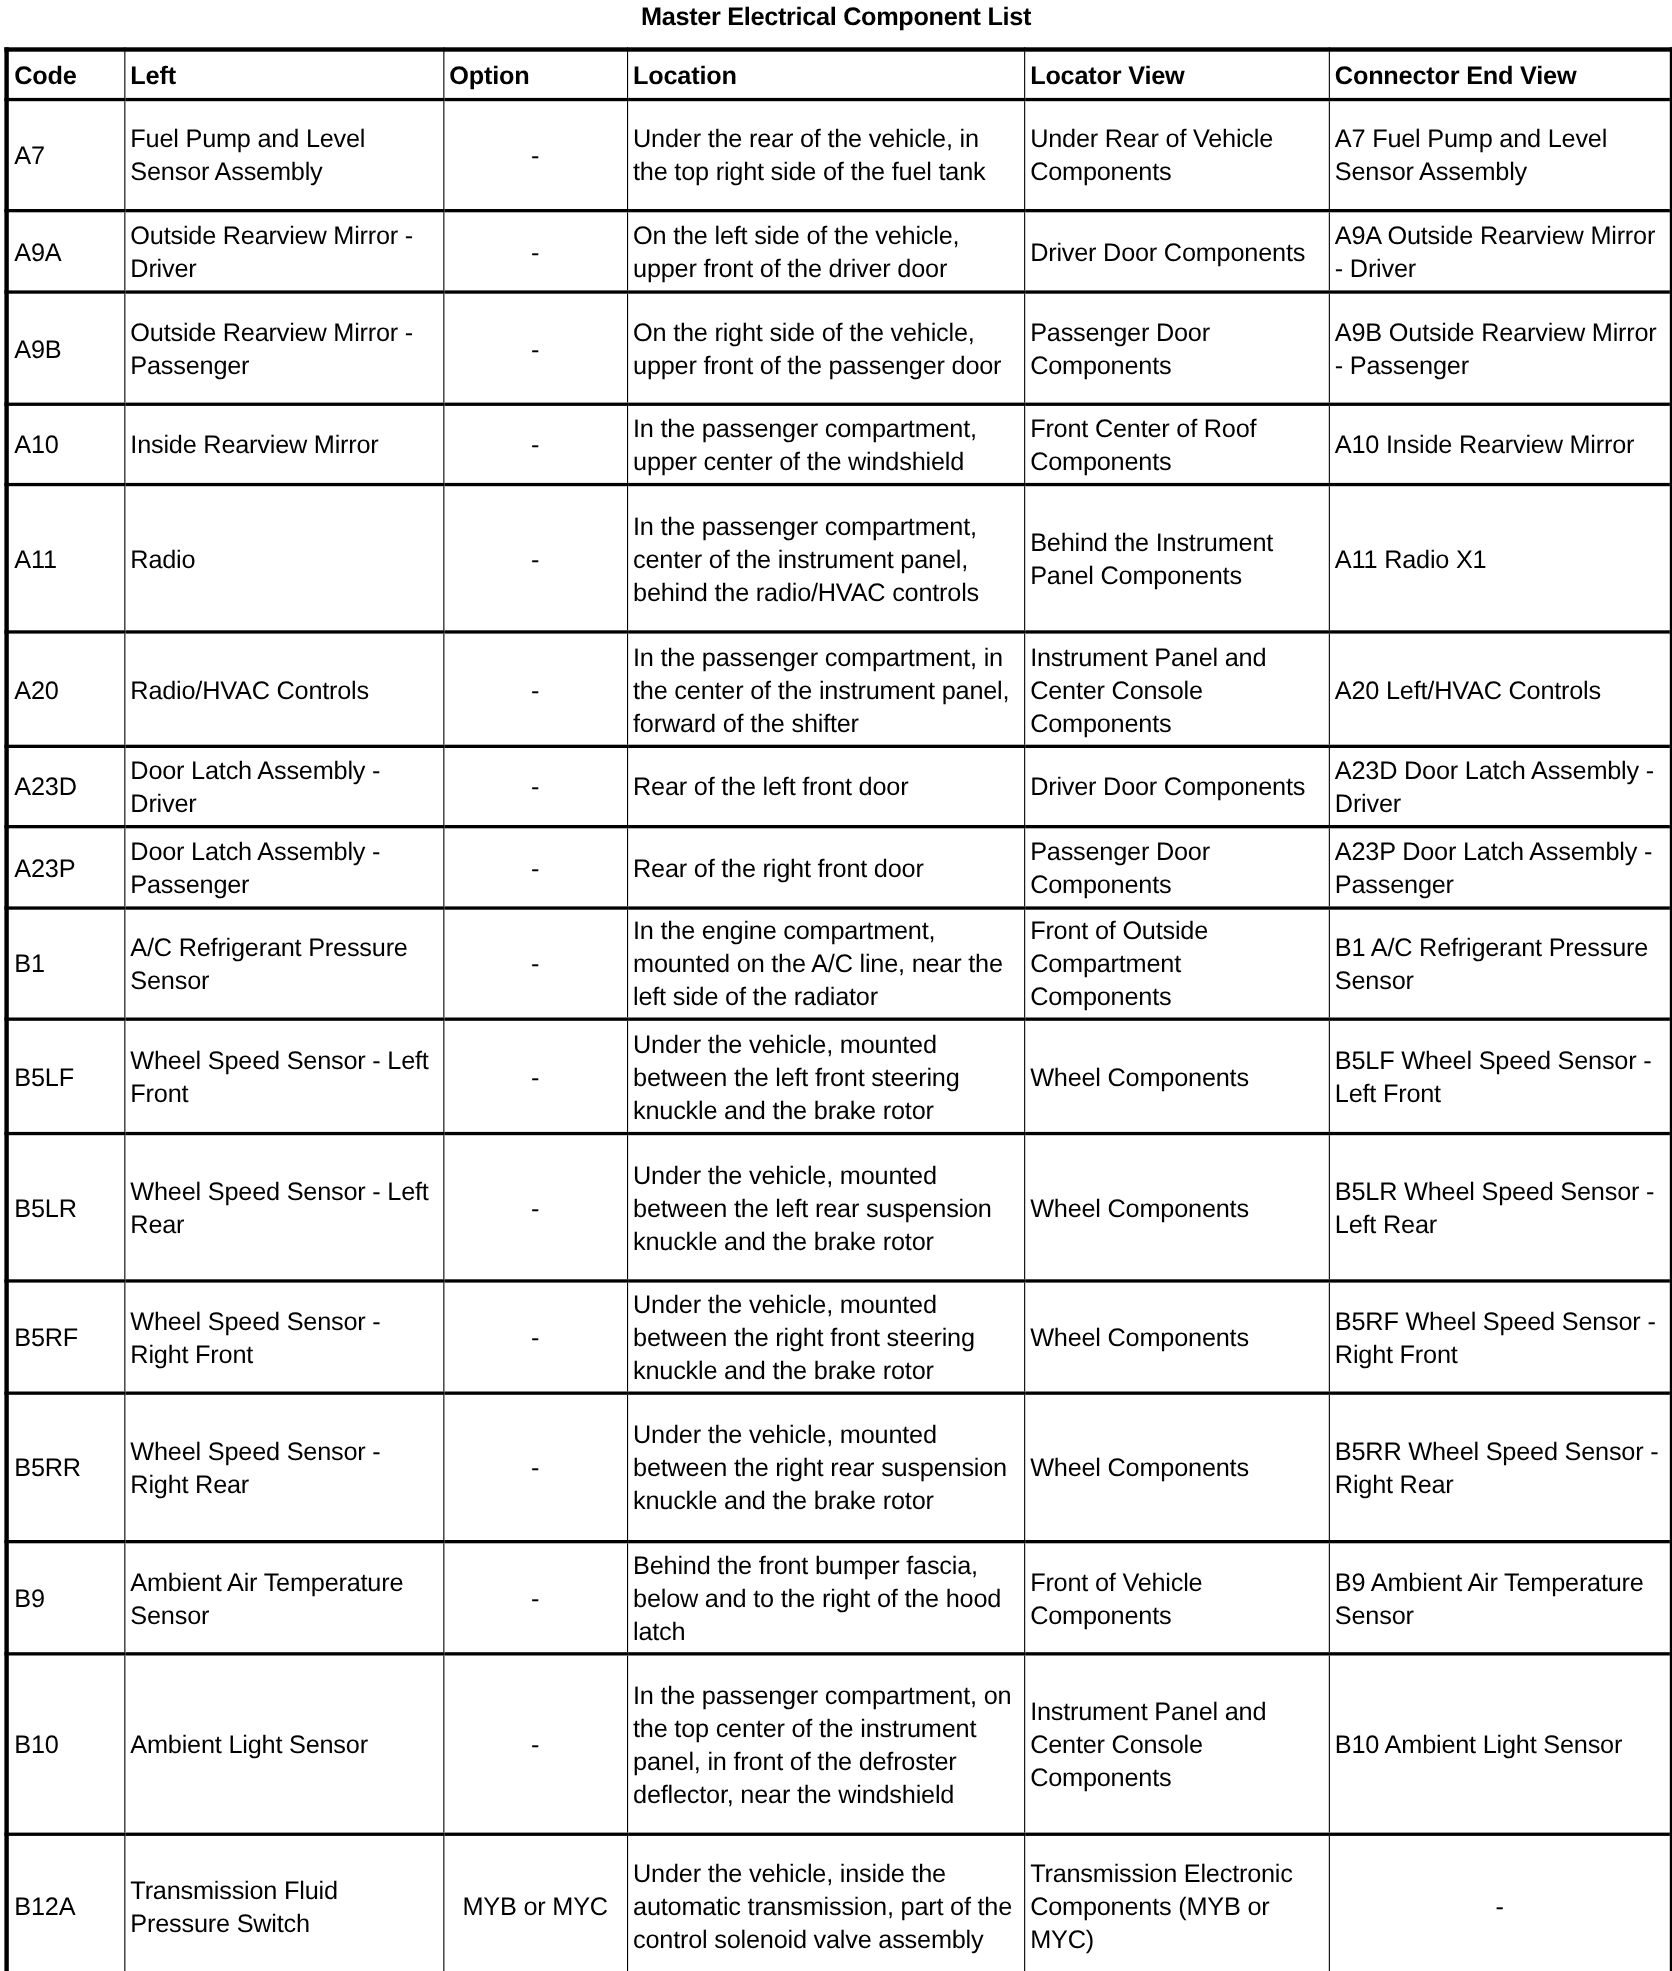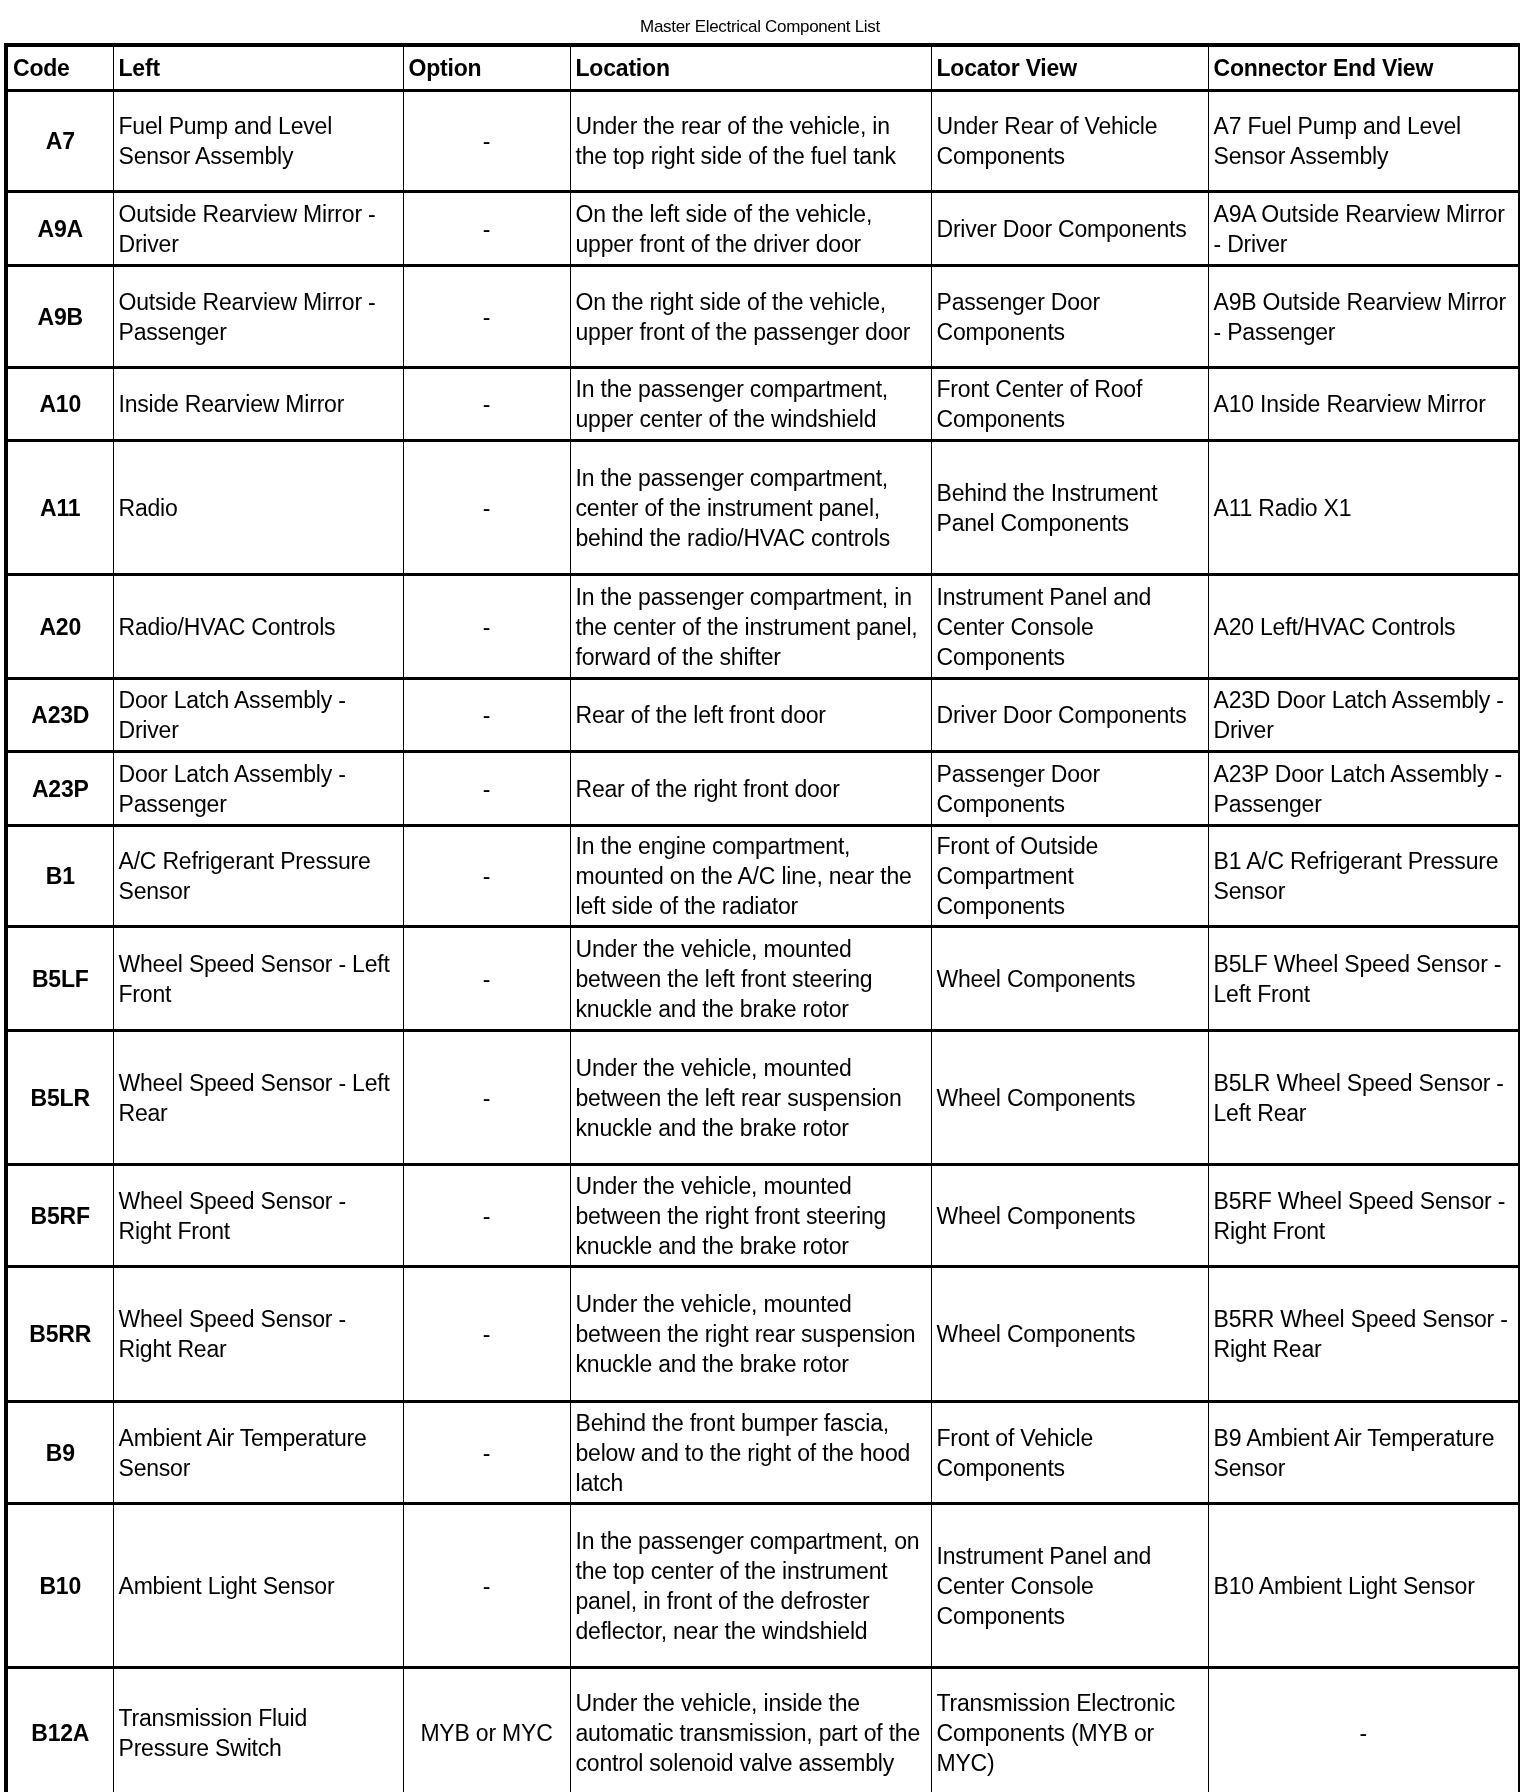--- a/index.html
+++ b/index.html
@@ -1,27 +1,27 @@
 <!DOCTYPE html>
 <html><head>
 <meta charset="utf-8">
 <style>
   html, body { margin: 0; padding: 0; background: #ffffff; }
   body { width: 1520px; height: 1792px; position: relative; overflow: hidden;
          font-family: "Liberation Sans", sans-serif; color: #000; }
-  .title { position: absolute; top: 12px; left: 0; width: 1520px; text-align: center;
-           font-weight: normal; font-size: 17px; line-height: 30px; letter-spacing: -0.3px; }
+  .title { position: absolute; top: 0; left: 0; width: 1520px; text-align: center;
+           font-weight: bold; font-size: 23px; line-height: 30px; letter-spacing: -0.3px; }
   table.main { position: absolute; top: 43px; left: 4px; width: 1514px;
                border-collapse: collapse; border: 4px solid #000; table-layout: fixed; }
   table.main th, table.main td { border-left: 1px solid #000; border-right: 1px solid #000;
                border-top: 3px solid #000; border-bottom: 3px solid #000;
                font-size: 23px; line-height: 30px; padding: 0 5px; vertical-align: middle;
                letter-spacing: -0.2px; }
   table.main th { font-weight: bold; text-align: left; height: 42px; }
-  td.code, th.code { text-align: center; border-right: 2px solid #000; font-weight: bold; }
+  td.code, th.code { text-align: left; border-right: 2px solid #000; }
   td.opt { text-align: center; }
   td.locator, th.locator { border-right: 2px solid #000; }
   td.conn-dash { text-align: center; }
 </style>
 </head>
 <body>
 
 <div class="title">Master Electrical Component List</div>
 
 <table class="main">

